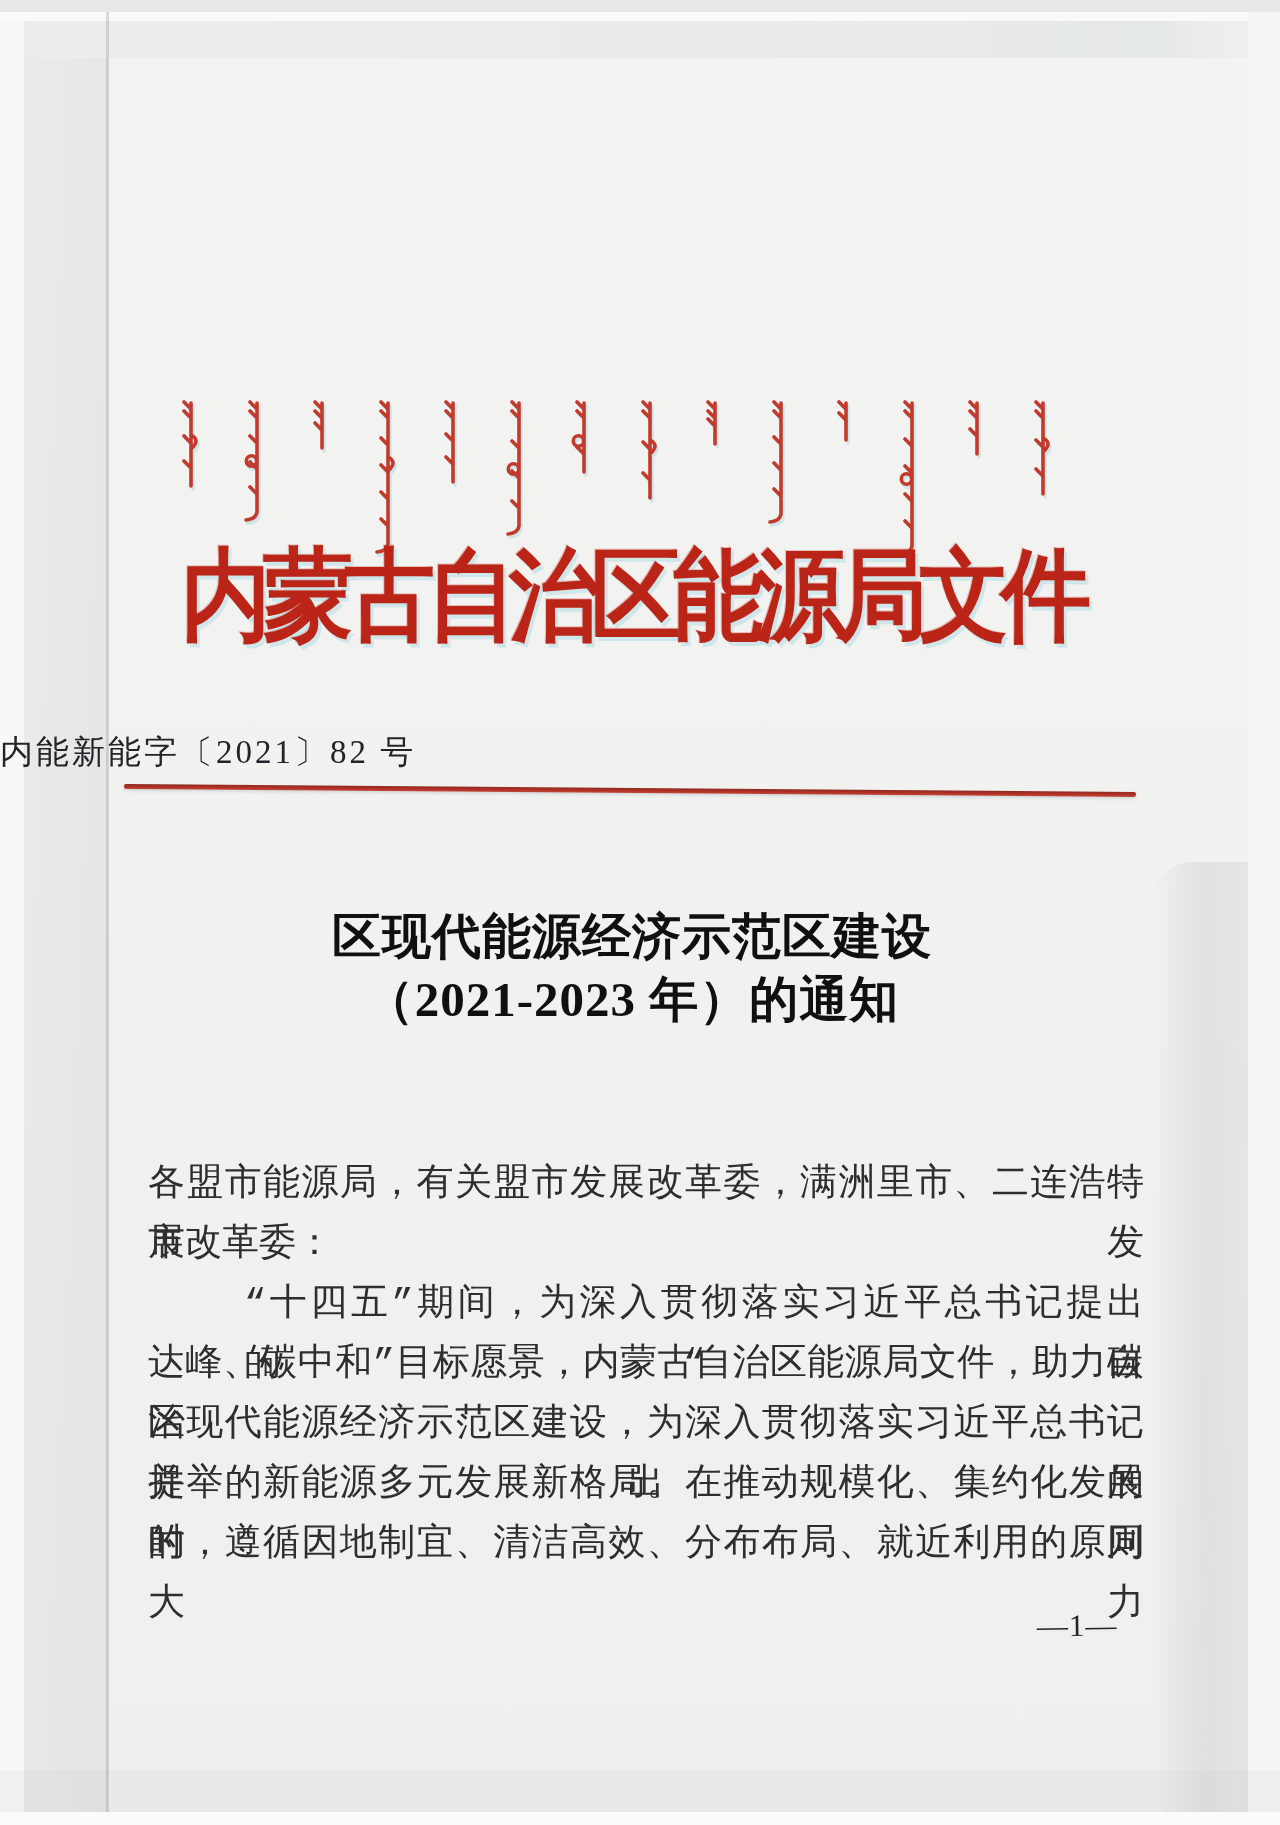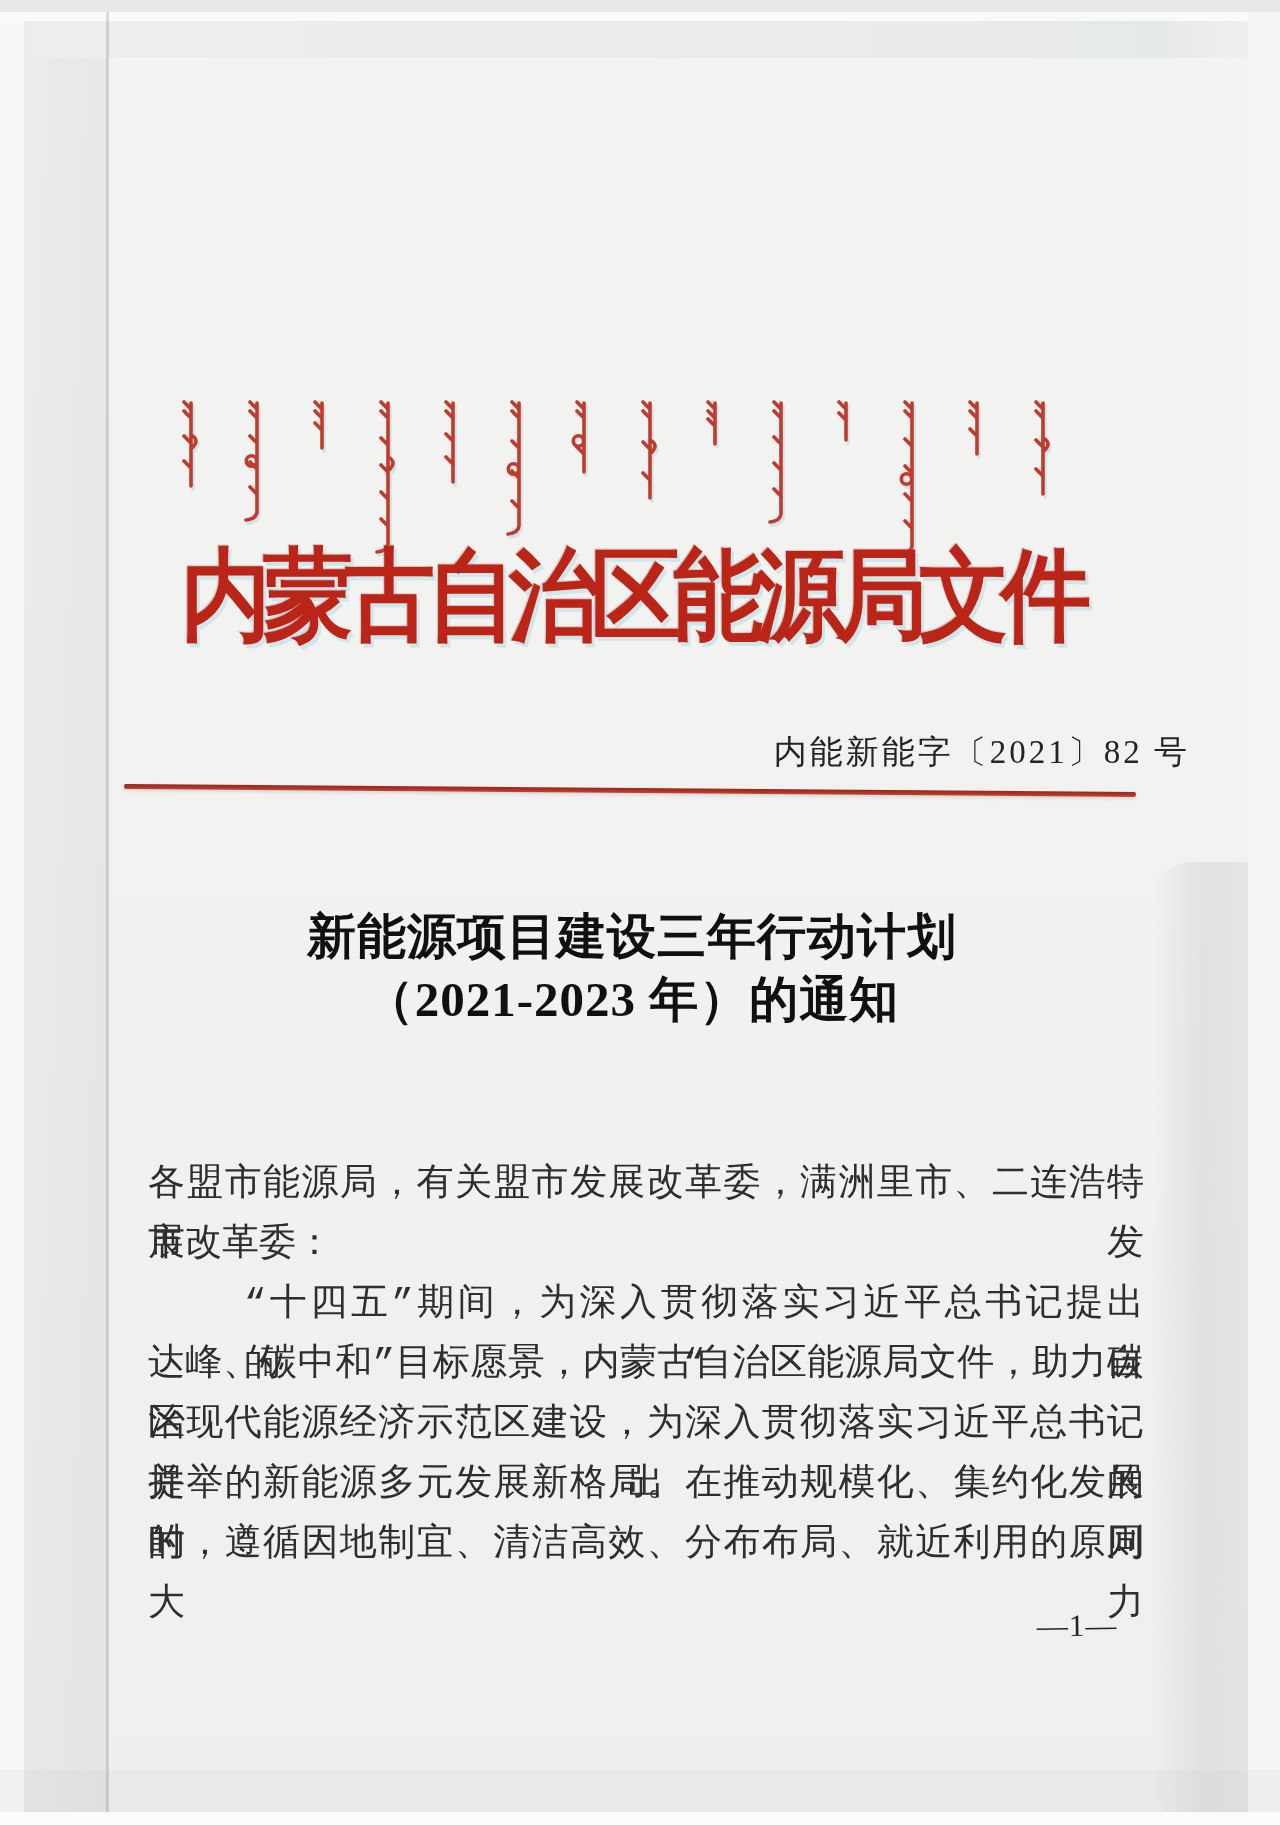--- a/index.html
+++ b/index.html
@@ -37,21 +37,21 @@
     position:absolute;left:0;top:516px;width:1264px;
     text-align:center;
     font-size:90px;font-weight:bold;letter-spacing:-8px;
     color:#bb2518;
     transform:scaleY(1.12);transform-origin:50% 0;
     text-shadow:3px 4px 0 rgba(150,210,225,.38), -1px -1px 0 rgba(205,90,75,.35);
     white-space:nowrap;
   }
   .doc-number{
     position:absolute;left:0;top:718px;width:1190px;
-    text-align:right;font-size:33px;color:#23232a;letter-spacing:3px;
+    text-align:left;font-size:33px;color:#23232a;letter-spacing:3px;
   }
   .red-rule{
     position:absolute;left:124px;top:772px;width:1012px;height:5px;
     background:linear-gradient(180deg,#8f2a20,#b23126 55%,#c1483a);
     transform:rotate(0.45deg);transform-origin:0 50%;
     border-radius:2px;
     box-shadow:0 2px 3px rgba(120,150,160,.25);
   }
 
   
@@ -171,21 +171,21 @@
         </svg></span>
     </div>
 
   <div class="org-title">内蒙古自治区能源局文件</div>
 
   <div class="doc-number">内能新能字〔2021〕82 号</div>
 
   <div class="red-rule"></div>
 
   <div class="doc-title">
-    <div>新能源项目建设三年行动计划</div>
+    <div>区现代能源经济示范区建设</div>
     <div>（2021-2023 年）的通知</div>
   </div>
 
   <div class="body-block">
     <div class="body-line justify">各盟市能源局，有关盟市发展改革委，满洲里市、二连浩特市发</div>
     <div class="body-line">展改革委：</div>
     <div class="body-line justify indent">“十四五”期间，为深入贯彻落实习近平总书记提出的“碳</div>
     <div class="body-line justify">达峰、碳中和”目标愿景，内蒙古自治区能源局文件，助力自治</div>
     <div class="body-line justify">区现代能源经济示范区建设，为深入贯彻落实习近平总书记提出的</div>
     <div class="body-line justify">并举的新能源多元发展新格局。在推动规模化、集约化发展的同</div>

